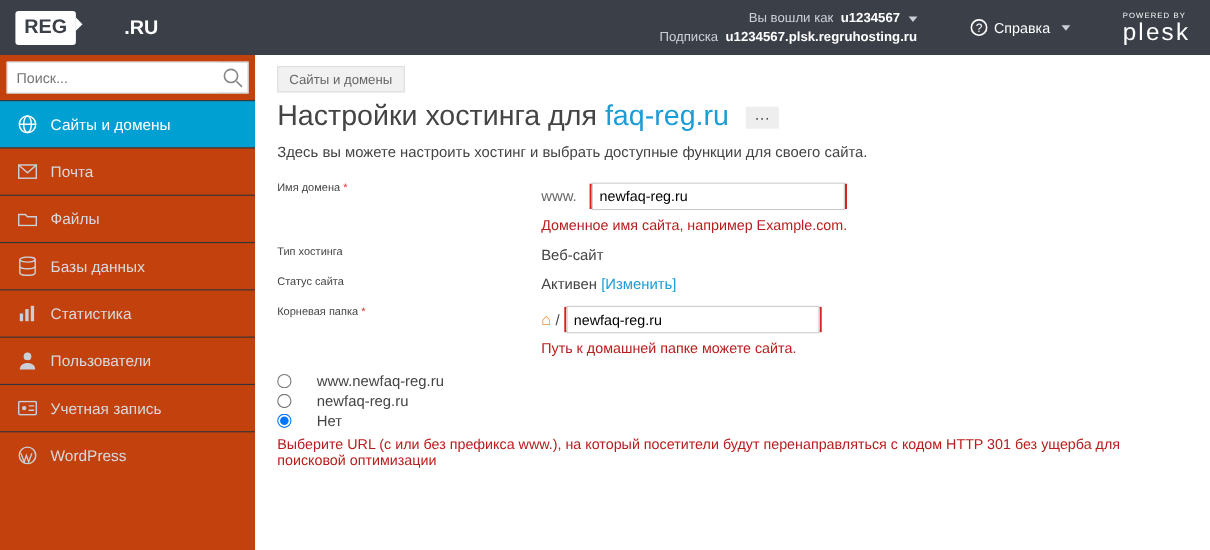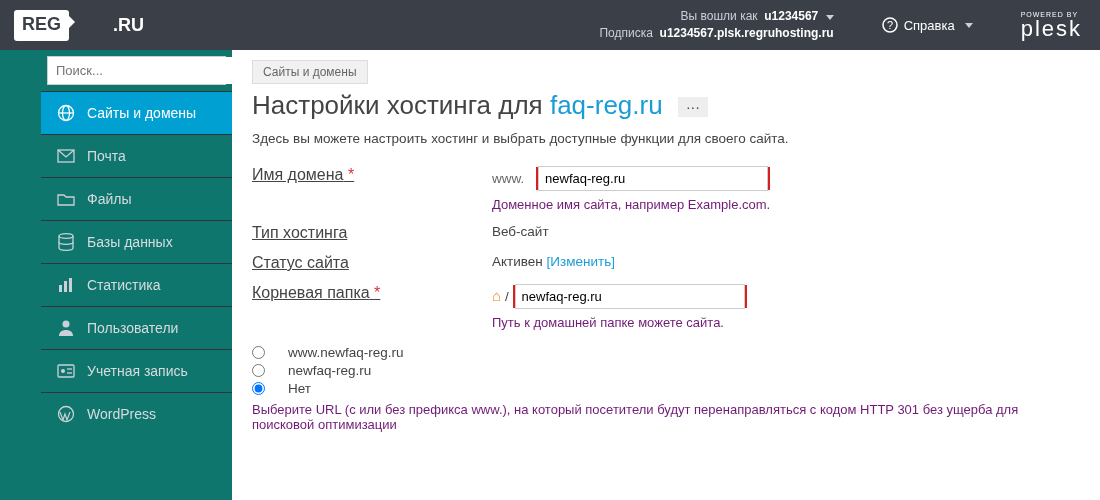--- a/index.html
+++ b/index.html
@@ -12,40 +12,40 @@
   .logo-tail { color:#fff; font-weight:700; font-size:18px; margin-left:10px;}
   .top-right { margin-left:auto; display:flex; align-items:center; padding-right:18px; gap:48px;}
   .login-block { text-align:right; font-size:12px; line-height:1.4;}
   .login-block .b { color:#fff; font-weight:600;}
   .help { display:flex; align-items:center; gap:6px; color:#fff; font-size:13px;}
   .plesk { color:#fff; font-size:11px; letter-spacing:1px; text-align:left; line-height:1;}
   .plesk .big { font-size:22px; font-weight:300; letter-spacing:2px;}
   .caret { display:inline-block; width:0; height:0; border-left:4px solid transparent; border-right:4px solid transparent; border-top:5px solid #cbd0d8; margin-left:4px; vertical-align:middle;}
 
   .layout { display:flex; height:450px;}
-  .sidebar { width:232px; background:#0f766e; color:#cbd0d8; display:flex; flex-direction:column;padding-left:41px;}
+  .sidebar { width:232px; background:#c2410c; color:#cbd0d8; display:flex; flex-direction:column;}
   .search { background:#fff; margin:6px; display:flex; align-items:center; border:1px solid #ccc;}
   .search input { border:0; outline:0; padding:6px 8px; flex:1; font-size:13px;}
   .nav-item { display:flex; align-items:center; gap:12px; padding:12px 16px; border-top:1px solid #2f333b; font-size:14px; color:#d7dbe0;}
   .nav-item.active { background:#00a0d2; color:#fff;}
   .nav-icon { width:18px; height:18px; display:inline-flex; align-items:center; justify-content:center; font-size:15px;}
 
   .main { flex:1; background:#fff; padding:0 0 10px 0; overflow:auto;}
   .breadcrumb { padding:10px 20px 0 20px;}
   .crumb { display:inline-block; background:#f1f1f1; border:1px solid #ddd; padding:4px 10px; font-size:12px; color:#666;}
   h1 { font-weight:400; font-size:26px; color:#444; padding:6px 20px 6px 20px;}
   h1 .dom { color:#1a9cd6;text-align:right;}
   .dots { display:inline-block; background:#eee; padding:2px 8px; margin-left:8px; font-size:14px; vertical-align:middle;}
   .lead { padding:4px 20px 14px 20px; font-size:13.5px; color:#444;}
   .form { padding:0 20px;}
   .row { display:flex; padding:6px 0;}
-  .lbl { width:240px; color:#444; font-size:16px;text-decoration:underline;}
+  .lbl { width:240px; color:#444; font-size:10px;}
   .req { color:#d33;}
   .val { flex:1; font-size:13.5px; color:#444;}
-  .hint { color:#701a75; font-size:13px; margin-top:6px;}
+  .hint { color:#b91c1c; font-size:13px; margin-top:6px;}
   .www { display:inline-block; margin-right:8px; color:#666;}
   .boxed { border:2px solid #d92020; padding:2px 0;}
   .boxed input { width:230px; padding:4px 6px; border:1px solid #ccc; font-size:13px; outline:0;}
   .link { color:#1a9cd6;}
   .home { color:#e68a2e; font-size:15px; margin-right:4px;}
   .radio-line { display:flex; align-items:center; gap:23px; margin:3px 0;}
   .brk { color:#1a9cd6;}
 
   svg { display:block;}
 </style>

